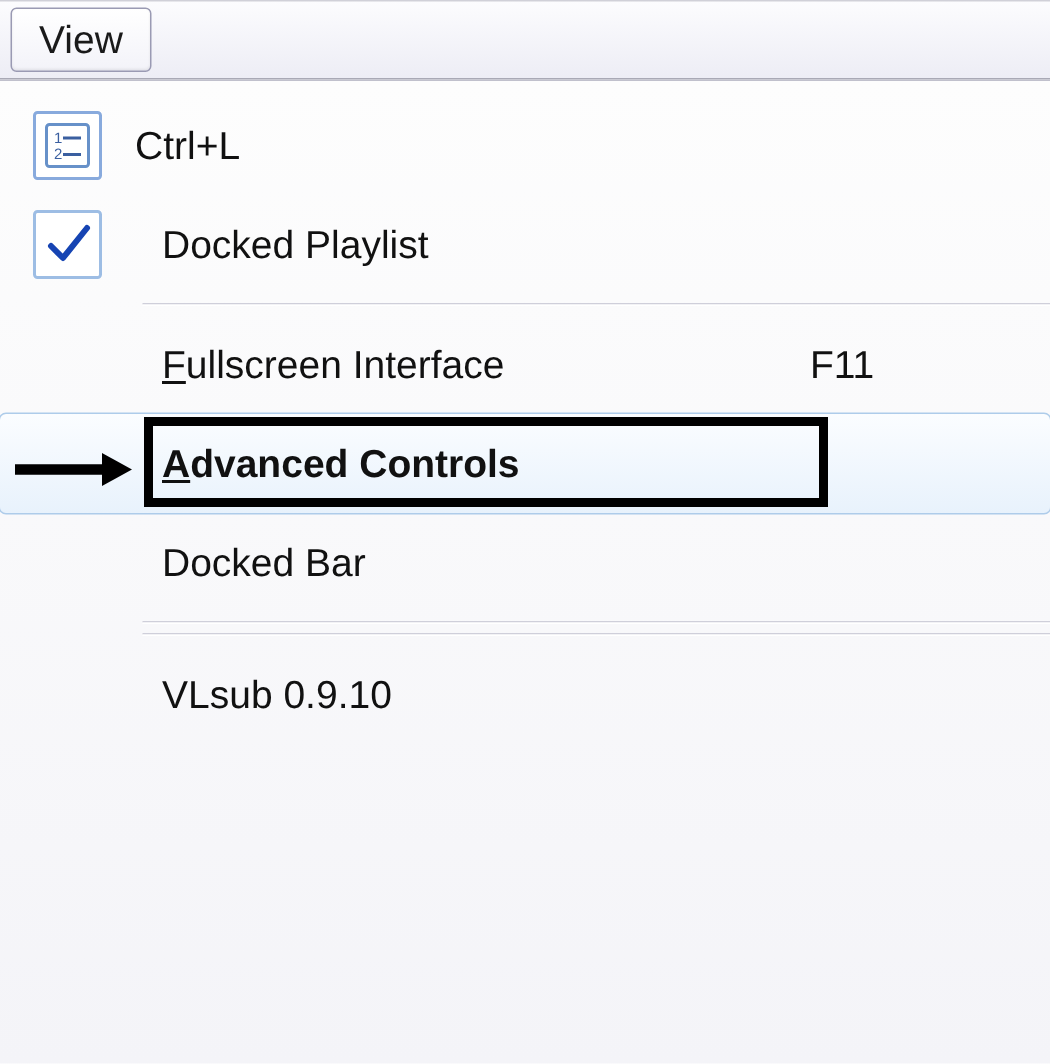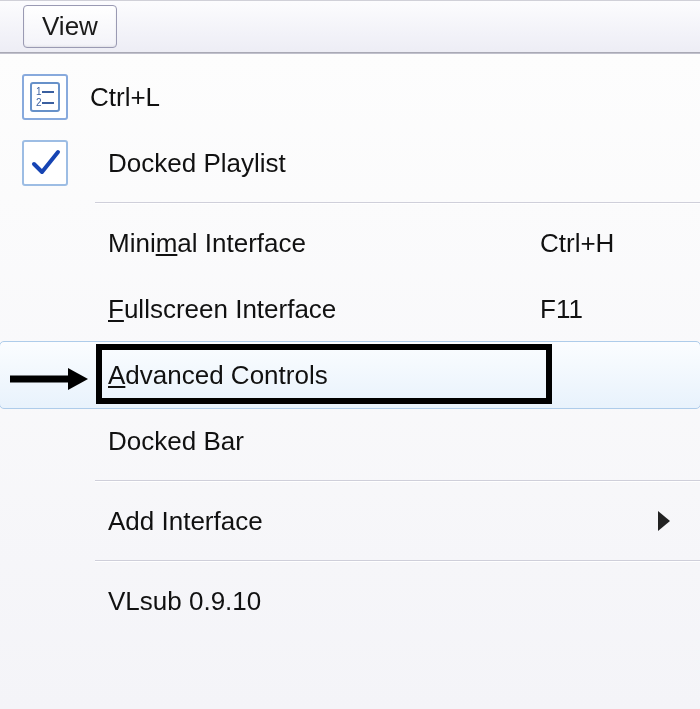--- a/index.html
+++ b/index.html
@@ -21,21 +21,21 @@
     padding-left: 5px;
   }
   .menuitem {
     display: flex;
     align-items: center;
     padding: 0 18px;
     cursor: default;
     color: #1a1a1a;
     border: 1px solid transparent;
     border-radius: 4px;
-    margin: 4px 18px;
+    margin: 4px 2px;
   }
   .menuitem.open {
     background: linear-gradient(to bottom, #ffffff 0%, #f3f3f9 100%);
     border: 1px solid #9a9ab3;
     border-radius: 4px;
     box-shadow: inset 0 -1px 2px rgba(0,0,0,0.08);
   }
   .underline-first::first-letter { text-decoration: underline; }
   .dropdown {
     position: absolute;
@@ -150,56 +150,46 @@
           <path d="M6 18 L14 26 L30 6" fill="none" stroke="#1644b3" stroke-width="4" stroke-linecap="round" stroke-linejoin="round"></path>
         </svg>
       </div>
     </div>
     <div class="label">Docked Playlist</div>
     <div class="shortcut"></div>
   </div>
 
   <div class="sep"></div>
 
-  <div class="row">
-    <div class="iconcol"></div>
-    <div class="label"><span>Mini</span><span class="u">m</span><span>al Interface</span></div>
-    <div class="shortcut">Ctrl+H</div>
-  </div>
 
   <div class="row">
     <div class="iconcol"></div>
     <div class="label"><span></span><span class="u">F</span><span>ullscreen Interface</span></div>
     <div class="shortcut">F11</div>
   </div>
 
-  <div class="row hovered" style="position:relative;">
+  <div class="row hovered" style="position:relative;font-weight:bold;">
     <svg class="arrow-anno" width="80" height="30">
       <line x1="2" y1="15" x2="62" y2="15" stroke="#000" stroke-width="7"></line>
       <polygon points="60,4 80,15 60,26" fill="#000"></polygon>
     </svg>
     <div class="highlight-box"></div>
     <div class="iconcol"></div>
     <div class="label"><span></span><span class="u">A</span><span>dvanced Controls</span></div>
     <div class="shortcut"></div>
   </div>
 
   <div class="row">
     <div class="iconcol"></div>
     <div class="label">Docked Bar</div>
     <div class="shortcut"></div>
   </div>
 
   <div class="sep"></div>
 
-  <div class="row">
-    <div class="iconcol"></div>
-    <div class="label">Add Interface</div>
-    <div class="submenu-arrow"></div>
-  </div>
 
   <div class="sep"></div>
 
   <div class="row">
     <div class="iconcol"></div>
     <div class="label">VLsub 0.9.10</div>
     <div class="shortcut"></div>
   </div>
 
 </div>

